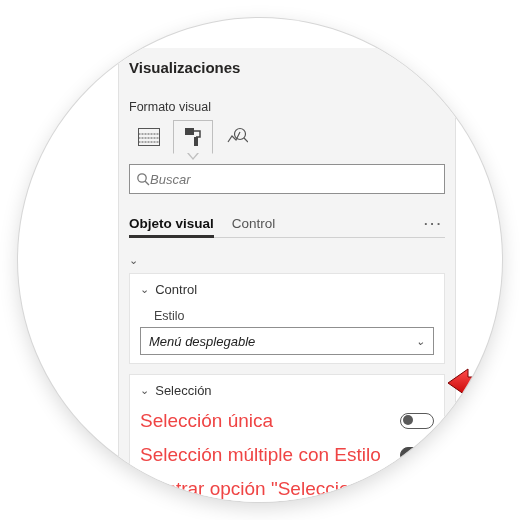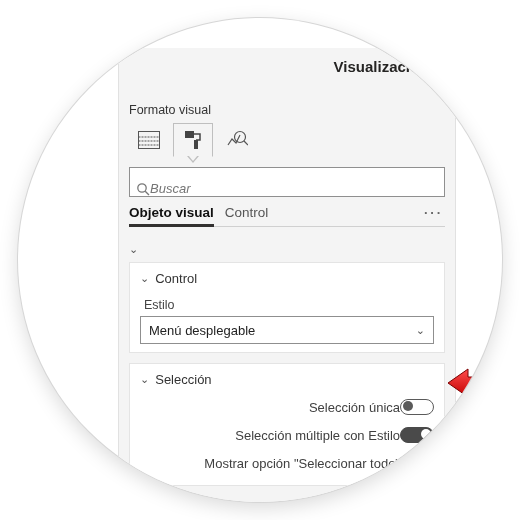--- a/index.html
+++ b/index.html
@@ -28,28 +28,27 @@
     top: 30px;
     left: 100px;
     width: 338px;
     border-left: 1px solid #e1e1e1;
     border-right: 1px solid #e1e1e1;
     background: #f4f4f4;
     padding: 8px 10px 20px 10px;
   }
   .panel-head {
     display: flex;
-    align-items: flex-end;
+    align-items: center;
     justify-content: space-between;
     padding: 2px 0 6px 0;
-    flex-direction: column;
   }
   .panel-title { font-size: 15px; font-weight: 600; }
   .collapse-icon { font-size: 16px; color: #555; cursor: pointer; }
-  .sub-title { font-size: 12.5px; color: #333; padding: 4px 0 6px 0; }
+  .sub-title { font-size: 12.5px; color: #333; padding: 4px 0 6px 0; margin-top: 14px; }
   .icon-tabs { display: flex; gap: 4px; align-items: flex-end; margin-bottom: 10px; position: relative; }
   .icon-tab {
     width: 40px; height: 34px;
     display: flex; align-items: center; justify-content: center;
     color: #555; cursor: pointer; position: relative;
     border: 1px solid transparent;
   }
   .icon-tab.active {
     background: #f4f4f4;
     border: 1px solid #bfbfbf;
@@ -76,37 +75,37 @@
     border-right: 5px solid transparent;
     border-top: 6px solid #f4f4f4;
     z-index: 3;
   }
   .icon-tabs-rule {
     position: absolute;
     left: 0; right: 0; bottom: 0;
     height: 1px;
   }
   .search-wrap {
-    display: flex; align-items: flex-end;
+    display: flex; align-items: center;
     border: 1px solid #8f8f8f;
     background: #fff;
     height: 30px;
     padding: 0 6px;
-    margin-bottom: 2px;
+    margin-bottom: 16px;
   }
   .search-wrap input {
     border: none; outline: none;
     flex: 1; font-size: 13px;
     font-style: italic;
     color: #777;
     background: transparent;
   }
   .text-tabs {
     display: flex; align-items: center;
-    gap: 11px;
+    gap: 18px;
     border-bottom: 1px solid #d0d0d0;
     margin-bottom: 10px;
   }
   .text-tab {
     padding: 6px 0;
     font-size: 13.5px;
     color: #555;
     cursor: pointer;
     position: relative;
   }
@@ -125,37 +124,38 @@
     padding: 6px 0;
     cursor: pointer;
   }
   .chev { font-size: 11px; color: #555; }
   .card {
     background: #fff;
     border: 1px solid #e4e4e4;
     padding: 8px 10px;
     margin-bottom: 10px;
   }
-  .field-label { font-size: 12.5px; color: #444; margin: 6px 4px 4px; }
+  .field-label { font-size: 12.5px; color: #444; margin: 6px 14px 4px; }
   .select-mock {
     display: flex; align-items: center; justify-content: space-between;
     height: 28px;
     border: 1px solid #8f8f8f;
     padding: 0 8px;
     font-size: 13px;
     color: #222;
     background: #fff;
     cursor: pointer;
+    font-style: italic;
   }
   .select-mock .caret { font-size: 11px; color: #555; }
   .row {
-    display: flex; align-items: center; justify-content: flex-end;
+    display: flex; align-items: center; justify-content: space-between;
     padding: 6px 0;
-    font-size: 13px;
-    color: #404040;
+    font-size: 19px;
+    color: #ef4444;
   }
   .toggle {
     width: 34px; height: 16px;
     border: 1.5px solid #5a5a5a;
     border-radius: 10px;
     position: relative;
     background: #fff;
     cursor: pointer;
   }
   .toggle .knob {

